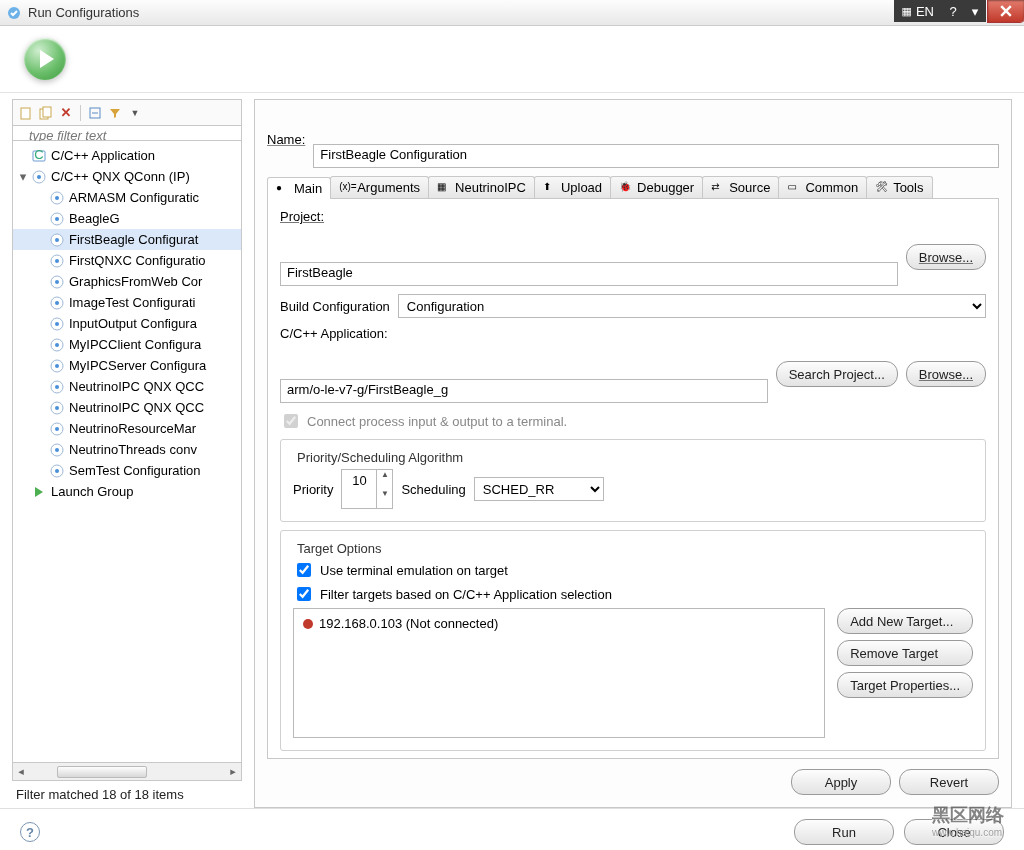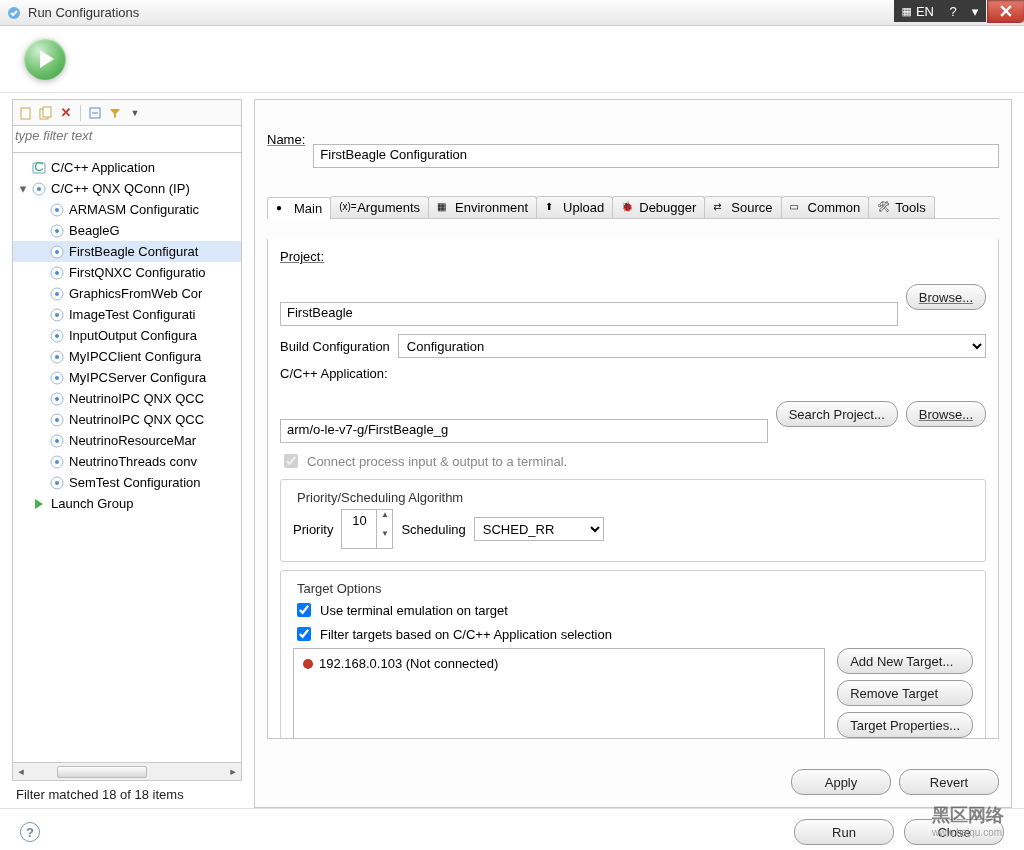--- a/index.html
+++ b/index.html
@@ -24,34 +24,34 @@
 
   
   .main { display:flex; flex-direction:column; height:calc(100% - 26px - 62px); }
   .body { display:flex; flex:1; padding:6px 12px 0 12px; gap:12px; min-height:0; }
 
   
   .left { width:230px; display:flex; flex-direction:column; }
   .toolbar { border:1px solid #c8c8c8; height:26px; display:flex; align-items:center; padding:0 4px; gap:2px; background:#fafafa; border-bottom:none;}
   .toolbar .sep { width:1px; height:16px; background:#ccc; margin:0 3px; }
   .toolbar .tbtn { width:18px; height:18px; display:flex; align-items:center; justify-content:center; }
-  .filterbox { border:1px solid #c8c8c8; height:28px; padding:2px 2px; color:#777; background:#fff; font-style:italic; }
+  .filterbox { border:1px solid #c8c8c8; height:16px; padding:2px 16px; color:#777; background:#fff; font-style:italic; }
   .tree { border:1px solid #c8c8c8; border-top:none; flex:1; overflow:hidden; background:#fff; padding:4px 0; }
   .tree .node { display:flex; align-items:center; height:21px; padding-left:18px; white-space:nowrap; overflow:hidden; }
   .tree .node.lvl2 { padding-left:36px; }
   .tree .node.sel { background:#dbe8f9; }
   .tree .cicon { width:16px; height:16px; margin-right:4px; flex:0 0 16px; }
   .tree .exp { width:12px; text-align:center; color:#666; margin-left:-14px; margin-right:2px; }
   .scrollh { border:1px solid #c8c8c8; border-top:none; height:18px; background:#f0f0f0; display:flex; align-items:center; }
   .scrollh .thumb { width:90px; height:12px; background:linear-gradient(#fdfdfd,#d8d8d8); border:1px solid #bbb; border-radius:2px; margin-left:28px; }
   .scrollh .arr { width:16px; text-align:center; color:#666; font-size:11px;}
   .filtercount { padding:6px 4px; color:#222; }
 
   
-  .right { flex:1; border:1px solid #c8c8c8; background:#fdfdfd; display:flex; flex-direction:column; padding:10px 12px 12px 12px; min-width:0;gap:20px;}
+  .right { flex:1; border:1px solid #c8c8c8; background:#fdfdfd; display:flex; flex-direction:column; padding:10px 12px 12px 12px; min-width:0;}
   .namerow { display:flex; align-items:center; gap:8px; margin-bottom:8px; }
   .namerow label { text-decoration:underline; text-decoration-color:#888; }
   .input { border:1px solid #b9b9b9; height:24px; padding:2px 6px; background:#fff; flex:1;margin-top:34px; }
   .tabs { display:flex; border-bottom:1px solid #c8c8c8; }
   .tab { border:1px solid #c8c8c8; border-bottom:none; background:linear-gradient(#f7f7f7,#e6e6e6); padding:3px 8px; display:flex; align-items:center; gap:4px; margin-right:-1px; font-size:12px; white-space:nowrap; border-radius:3px 3px 0 0;}
   .tab.active { background:#fff; position:relative; top:1px; }
   .tab .ticon { width:14px; height:14px; }
   .tabbody { border:1px solid #c8c8c8; border-top:none; padding:10px 12px; background:#fff; flex:1; overflow:auto;}
   .field { margin-bottom:8px; }
   .field .lbl { margin-bottom:4px; display:block; }
@@ -280,21 +280,21 @@
           <div class="tab active">
             <span class="ticon" style="font-size:10px">●</span>
             <span>Main</span>
           </div>
           <div class="tab">
             <span class="ticon" style="font-size:10px">(x)=</span>
             <span>Arguments</span>
           </div>
           <div class="tab">
             <span class="ticon" style="font-size:10px">▦</span>
-            <span>Environment</span>
+            <span>NeutrinoIPC</span>
           </div>
           <div class="tab">
             <span class="ticon" style="font-size:10px">⬆</span>
             <span>Upload</span>
           </div>
           <div class="tab">
             <span class="ticon" style="font-size:10px">🐞</span>
             <span>Debugger</span>
           </div>
           <div class="tab">

